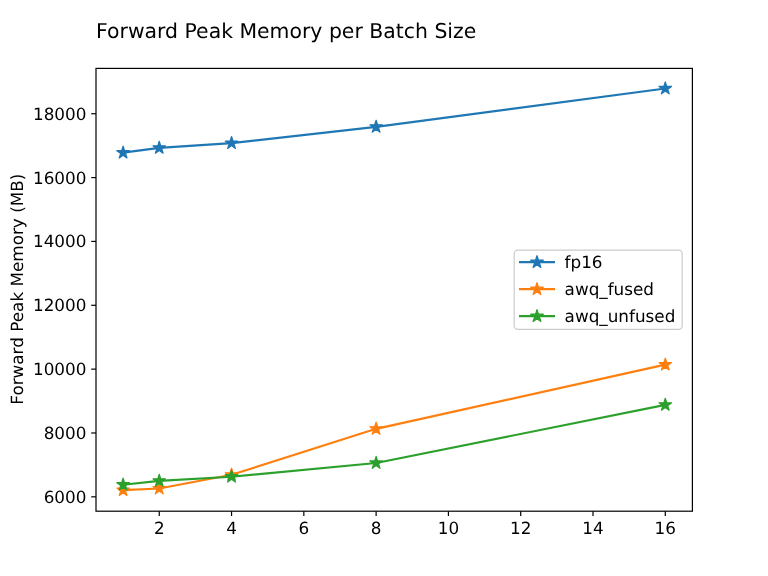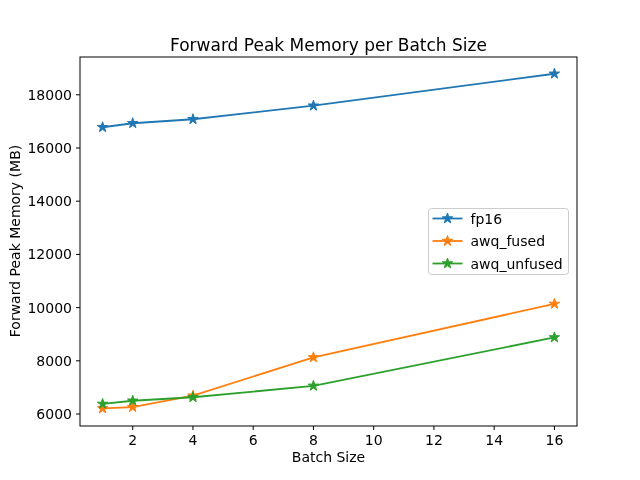--- a/index.html
+++ b/index.html
@@ -5,22 +5,22 @@
   html, body { margin: 0; padding: 0; }
   body {
     width: 640px; height: 480px;
     background: #ffffff;
     font-family: "DejaVu Sans", sans-serif;
     color: #000000;
     overflow: hidden;
   }
   .figure { position: relative; width: 640px; height: 480px; background: #ffffff; }
   .title {
-    position: absolute; left: 80px; top: 35px; width: 497px;
-    text-align: center; font-size: 17px; color: #000000;
+    position: absolute; left: 80px; top: 17px; width: 497px;
+    text-align: left; font-size: 17px; color: #000000;
   }
   .xlabel {
     position: absolute; left: 80px; top: 449px; width: 497px;
     text-align: center; font-size: 14px; color: #000000;
   }
   .ylabel {
     position: absolute; left: 15px; top: 241px;
     transform: translate(-50%, -50%) rotate(-90deg);
     white-space: nowrap; font-size: 14px; color: #000000;
   }
@@ -28,21 +28,20 @@
     font-family: "DejaVu Sans", sans-serif;
     font-size: 14px; fill: #000000;
   }
 </style>
 </head>
 <body>
 
 <div class="figure">
   <div class="title">Forward Peak Memory per Batch Size</div>
   <div class="ylabel">Forward Peak Memory (MB)</div>
-  <div class="xlabel">Batch Size</div>
   <svg id="plot" width="640" height="480" viewBox="0 0 640 480" style="position:absolute;left:0;top:0;">
       <rect x="80" y="57" width="497" height="369" fill="none" stroke="#000000" stroke-width="1"></rect>
       <line x1="76" y1="414.0281182408075" x2="80" y2="414.0281182408075" stroke="#000000" stroke-width="1"></line>
       <text x="72" y="419.0281182408075" text-anchor="end">6000</text>
       <line x1="76" y1="360.8197548666186" x2="80" y2="360.8197548666186" stroke="#000000" stroke-width="1"></line>
       <text x="72" y="365.8197548666186" text-anchor="end">8000</text>
       <line x1="76" y1="307.61139149242973" x2="80" y2="307.61139149242973" stroke="#000000" stroke-width="1"></line>
       <text x="72" y="312.61139149242973" text-anchor="end">10000</text>
       <line x1="76" y1="254.40302811824083" x2="80" y2="254.40302811824083" stroke="#000000" stroke-width="1"></line>
       <text x="72" y="259.40302811824085" text-anchor="end">12000</text>

